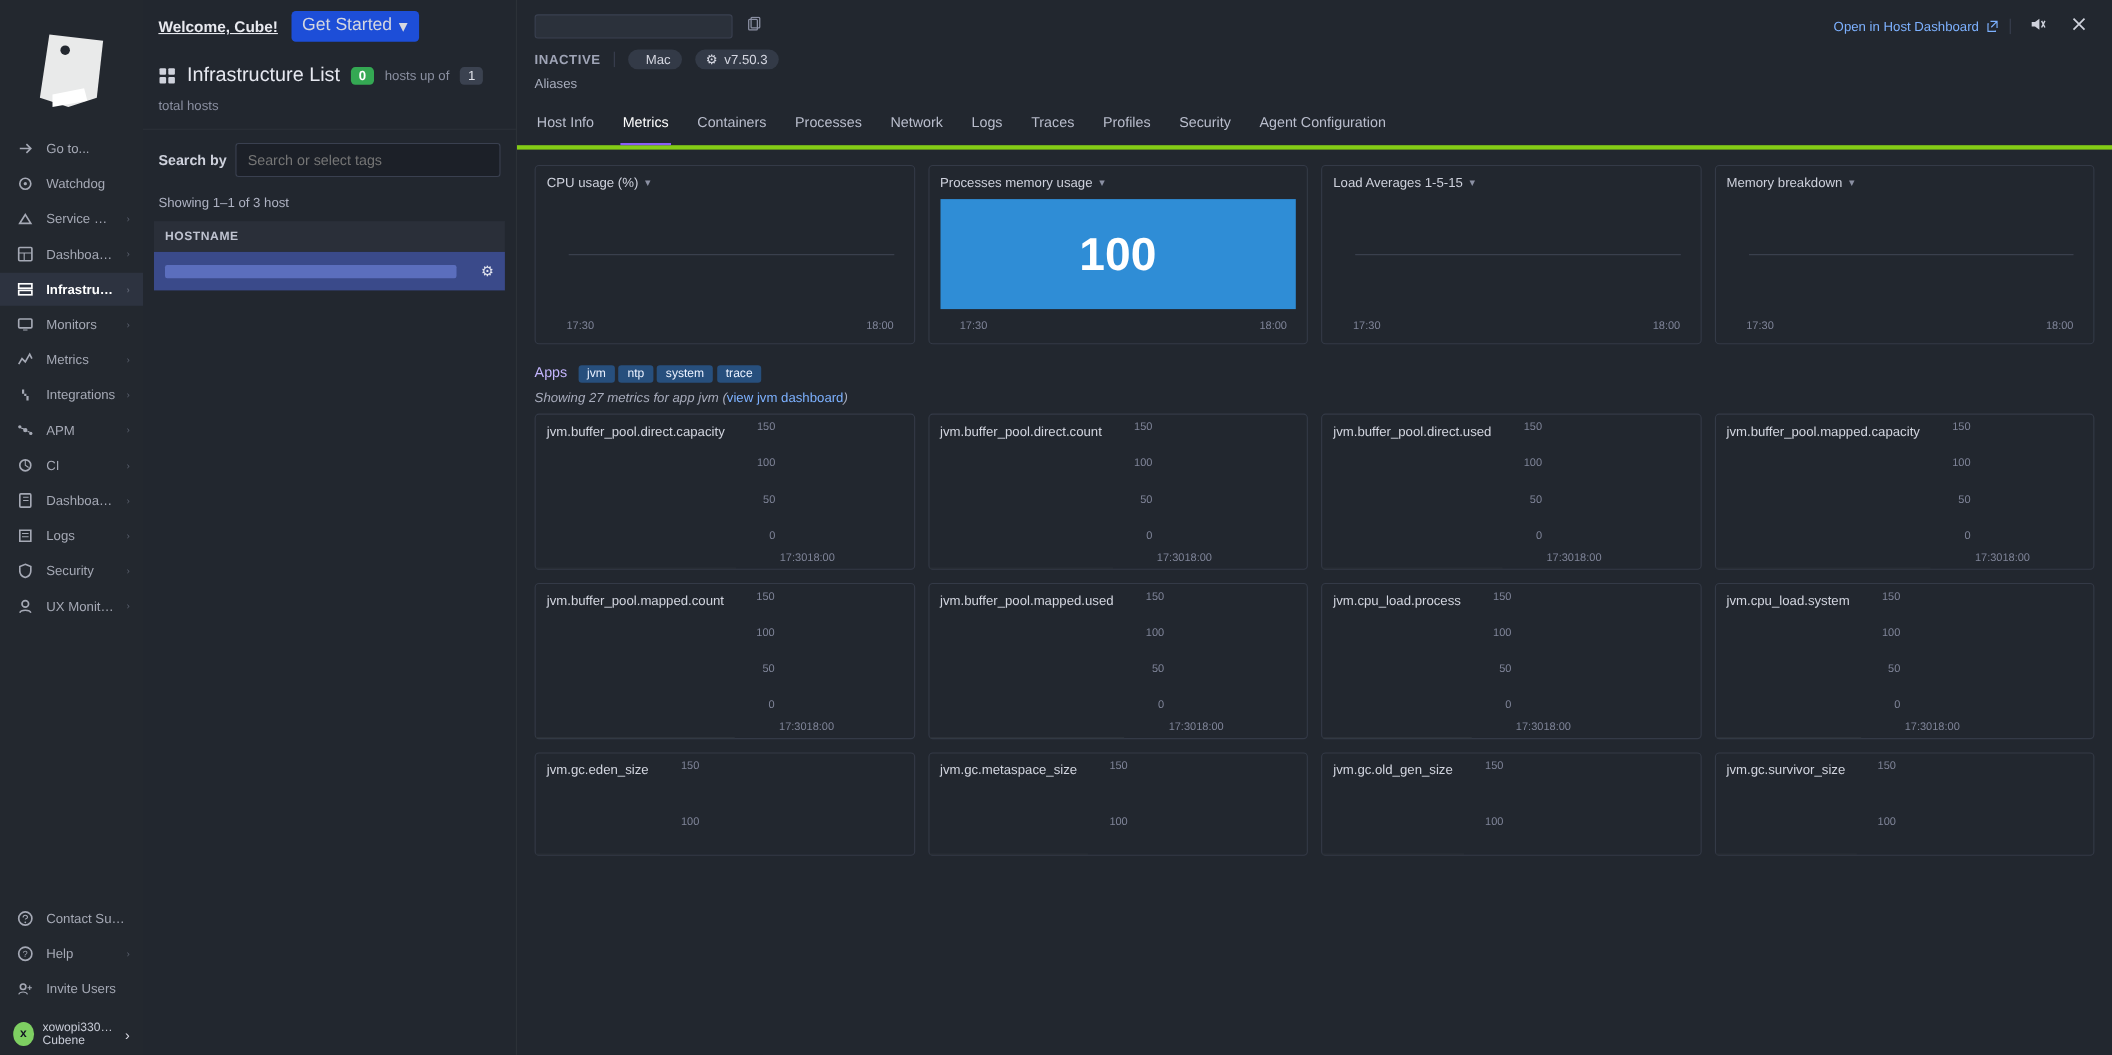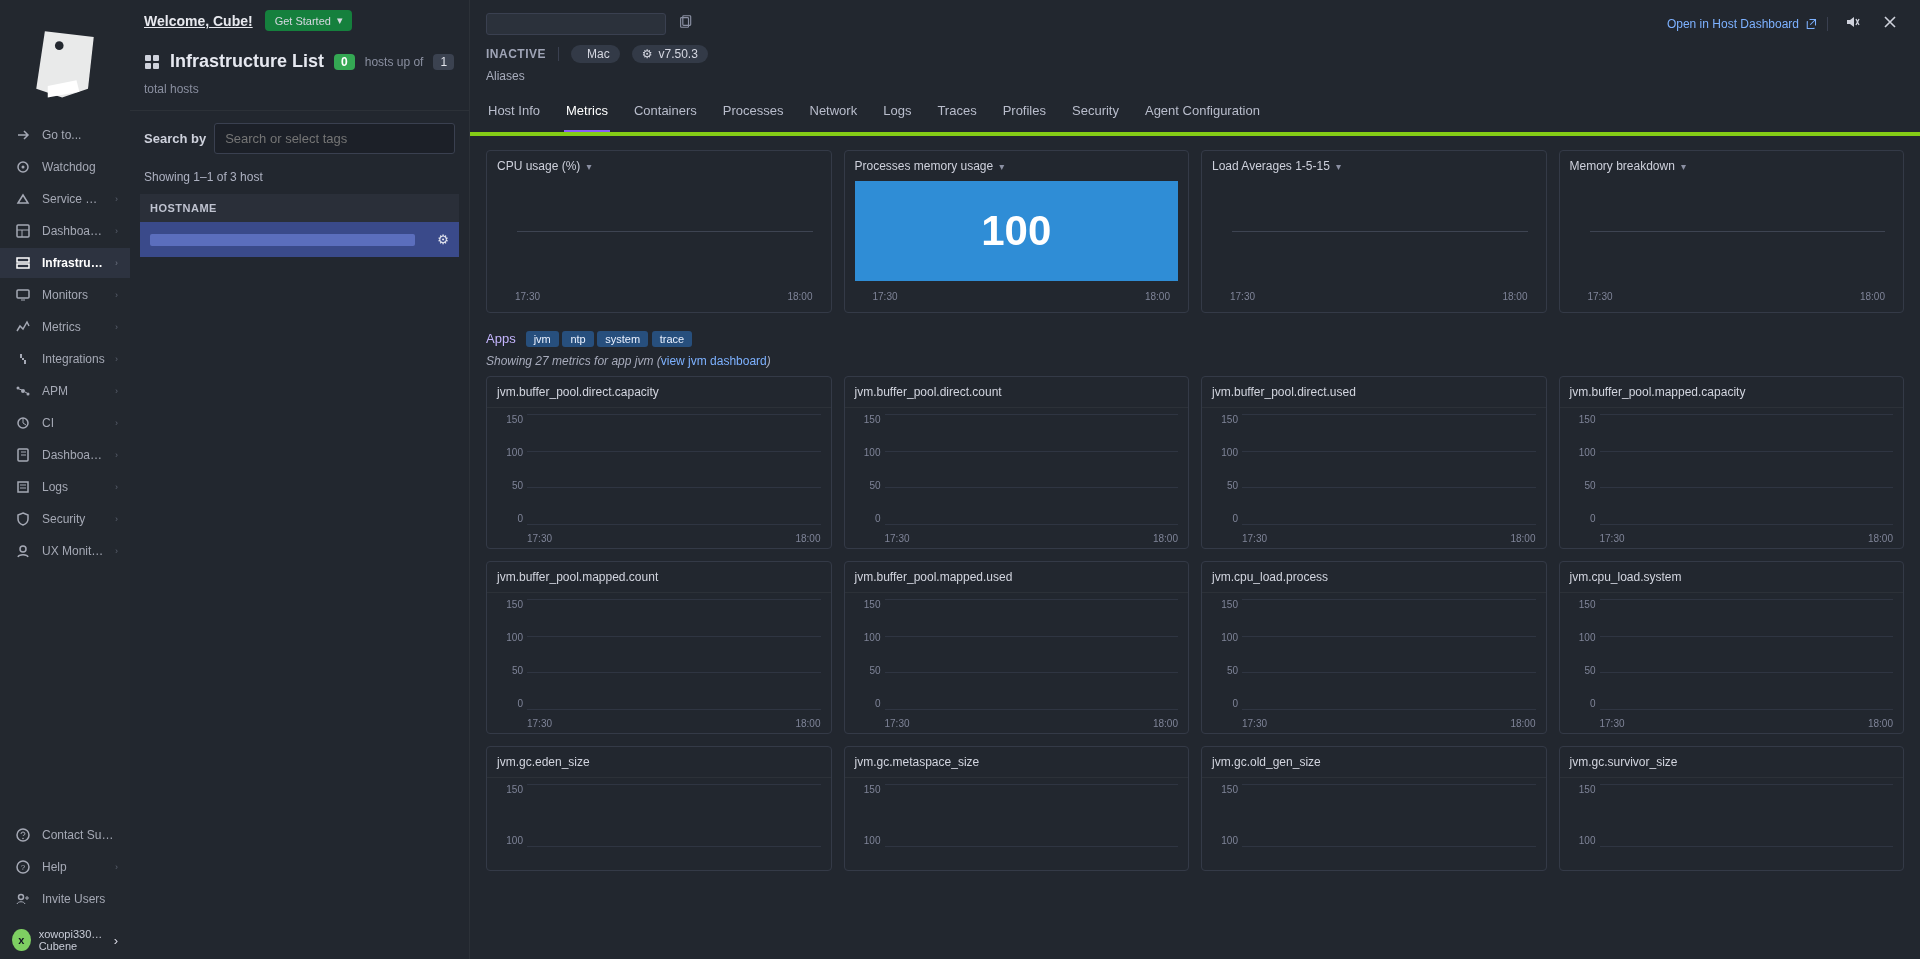--- a/index.html
+++ b/index.html
@@ -20,24 +20,24 @@
 .user-row { display: flex; align-items: center; gap: 8px; padding: 6px 12px; cursor: pointer; }
 .avatar { width: 22px; height: 22px; border-radius: 50%; background: #7ecf62; color: #112; font-size: 11px; display: flex; align-items: center; justify-content: center; font-weight: 700; }
 .user-text { display: flex; flex-direction: column; line-height: 1.15; font-size: 11px; color: #c9cdd8; overflow: hidden; }
 .user-text span { white-space: nowrap; overflow: hidden; text-overflow: ellipsis; }
 
 
 .main { position: absolute; left: 130px; top: 0; right: 0; height: 100%; display: flex; }
 .left-col { width: 340px; background: #22272f; border-right: 1px solid #2c3138; display: flex; flex-direction: column; }
 .welcome-row { display: flex; align-items: center; gap: 12px; padding: 10px 14px; }
 .welcome-row .wt { font-weight: 700; font-size: 14px; color: #e8e9ef; text-decoration: underline; }
-.get-started { background: #15803d; border: none; color: #d5d7e0; font-size: 11px; padding: 4px 10px; border-radius: 4px; cursor: pointer; display: inline-flex; align-items: flex-end; gap: 6px; }
+.get-started { background: #1d4ed8; border: none; color: #d5d7e0; font-size: 16px; padding: 4px 10px; border-radius: 4px; cursor: pointer; display: inline-flex; align-items: flex-start; gap: 6px; }
 .title-row { display: flex; align-items: center; gap: 10px; padding: 10px 14px 14px 14px; border-bottom: 1px solid #2c3138; flex-wrap: wrap; }
 .title-row svg { width: 16px; height: 16px; fill: #cfd2dc; }
-.title-row h1 { font-size: 18px; font-weight: 700; color: #e6e8f0; }
+.title-row h1 { font-size: 18px; font-weight: 400; color: #e6e8f0; }
 .count-badge { background: #34a853; color: #fff; font-weight: 700; font-size: 12px; padding: 1px 7px; border-radius: 4px; }
 .total-badge { background: #3b4250; color: #e0e2ea; font-size: 12px; padding: 1px 7px; border-radius: 4px; }
 .muted { color: #8a8fa0; font-size: 12px; }
 .search-row { display: flex; align-items: center; gap: 8px; padding: 12px 14px; }
 .search-label { font-weight: 700; font-size: 13px; color: #ced1dc; }
 .search-input { flex: 1; background: #1c2028; border: 1px solid #3a4050; border-radius: 3px; padding: 7px 10px; color: #d9d9e3; font-size: 13px; }
 .count-line { padding: 4px 14px 10px 14px; font-size: 12px; color: #aeb2c2; }
 .hosts-table { margin: 0 10px; }
 .hosts-table .head { background: #2a2f39; padding: 8px 10px; font-size: 11px; font-weight: 700; letter-spacing: 0.5px; color: #bfc3d0; text-transform: uppercase; }
 .host-row { background: #3a4a8a; padding: 10px 10px; display: flex; align-items: center; gap: 8px; cursor: pointer; }
@@ -72,21 +72,21 @@
 .bignum { position: absolute; inset: 0; display: flex; align-items: center; justify-content: center; font-size: 42px; font-weight: 700; color: #fff; }
 .x-ticks { display: flex; justify-content: space-between; padding: 0 18px 10px 28px; font-size: 10px; color: #7f8498; }
 
 .apps-row { display: flex; align-items: center; gap: 10px; padding: 18px 0 8px 0; }
 .apps-row .lbl { font-weight: 400; font-size: 13px; color: #c4b5fd; text-align: center; }
 .chip { background: #274f7d; color: #eaf1ff; font-size: 11px; padding: 2px 8px; border-radius: 3px; cursor: pointer; }
 .metrics-line { font-size: 12px; color: #a7abbb; font-style: italic; padding-bottom: 8px; }
 .metrics-line a { color: #7db1ff; cursor: pointer; font-style: normal; }
 
 .metric-grid { display: grid; grid-template-columns: repeat(4, 1fr); gap: 12px; }
-.m-card { border: 1px solid #343a47; border-radius: 4px; display: flex; flex-direction: column; }
+.m-card { border: 1px solid #343a47; border-radius: 4px; display: flex; }
 .m-title { padding: 8px 10px; font-size: 12px; color: #d2d5df; border-bottom: 1px solid #2c3138; }
 .m-chart { position: relative; height: 140px; padding: 6px 10px 10px 10px; }
 .y-axis { position: absolute; left: 6px; top: 6px; bottom: 24px; width: 30px; display: flex; flex-direction: column; justify-content: space-between; font-size: 10px; color: #7f8498; text-align: right; }
 .y-axis span { display: block; }
 .grid-lines { position: absolute; left: 40px; right: 10px; top: 6px; bottom: 24px; }
 .grid-lines .gl { position: absolute; left: 0; right: 0; height: 1px; background: #2f3542; }
 .m-xticks { position: absolute; left: 40px; right: 10px; bottom: 4px; display: flex; justify-content: space-between; font-size: 10px; color: #7f8498; }
 .m-chart.short { height: 92px; }
 </style>
 </head>

